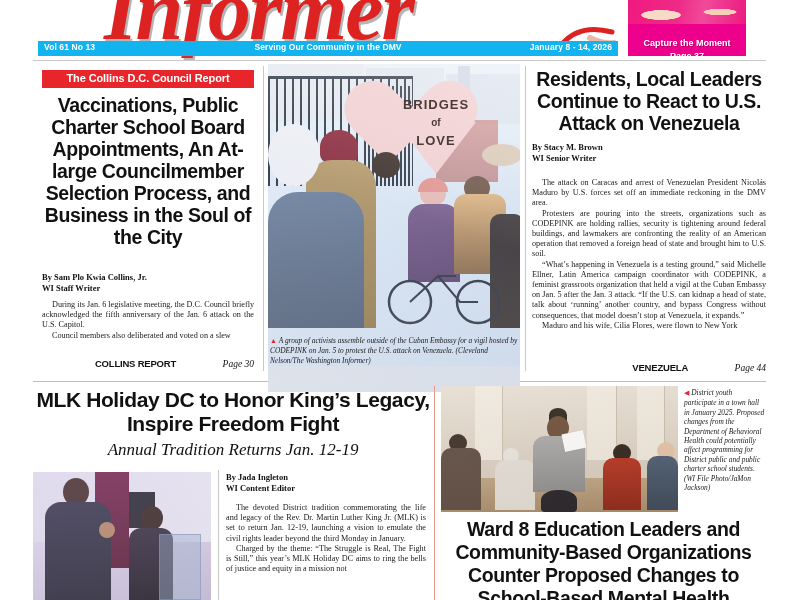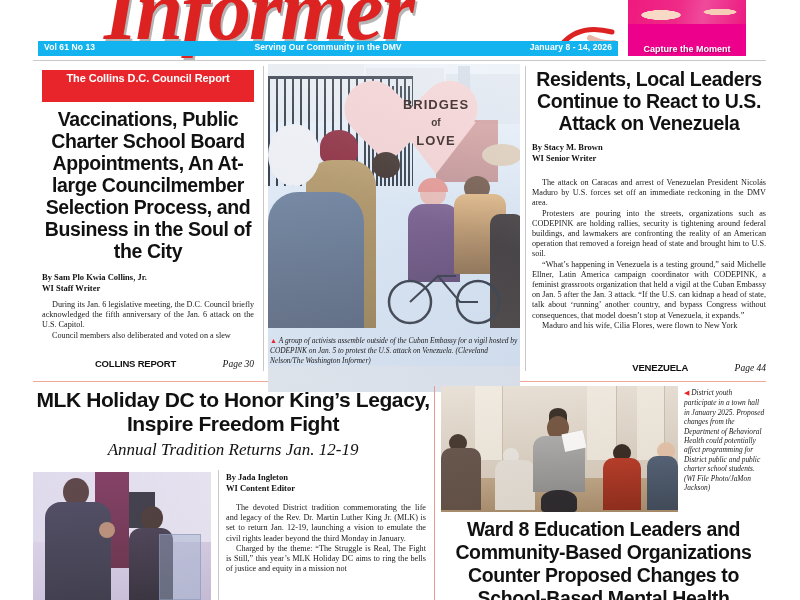--- a/index.html
+++ b/index.html
@@ -68,36 +68,36 @@
     background:
       radial-gradient(ellipse at 28% 70%, #f8d9c6 0 16%, rgba(248,217,198,0) 17%),
       radial-gradient(ellipse at 78% 60%, #f6cdb6 0 12%, rgba(246,205,182,0) 13%),
       linear-gradient(100deg, #f0197f 0%, #ee2a86 42%, #f04a9b 64%, #ec1a80 100%);
   }
   #promo-band {
     position: absolute; left: 0; top: 30px; width: 118px; height: 32px;
     background: #ec008c;
     color: #fff;
     text-align: center;
-    padding-top: 19px;
+    padding-top: 13px;
   }
   #promo-band div { font-size: 9px; font-weight: bold; line-height: 13px;
     text-shadow: 1px 1px 0 rgba(0,0,0,0.25); }
 
   
   .vrule { position: absolute; background: #c9c9c9; width: 1px; }
   .vrule-red { position: absolute; background: #e8998f; width: 1px; }
   .hrule-red { position: absolute; height: 1px; background: #f0a79c; }
   .hrule-gray { position: absolute; height: 1px; background: #c9c9c9; }
 
   
   .kicker {
     background: #e8252a; color: #ffffff;
     font-weight: bold; text-align: center;
-    font-size: 11px; line-height: 15px; padding: 1px 6px 16px;
+    font-size: 11px; line-height: 15px; padding: 1px 6px 2px;
     letter-spacing: -0.1px;
   }
   .headline {
     color: #111; font-weight: bold;
     text-align: center;
     letter-spacing: -0.4px;
   }
   .deck {
     font-family: "Liberation Serif", serif;
     font-style: italic; text-align: center; color: #111;

